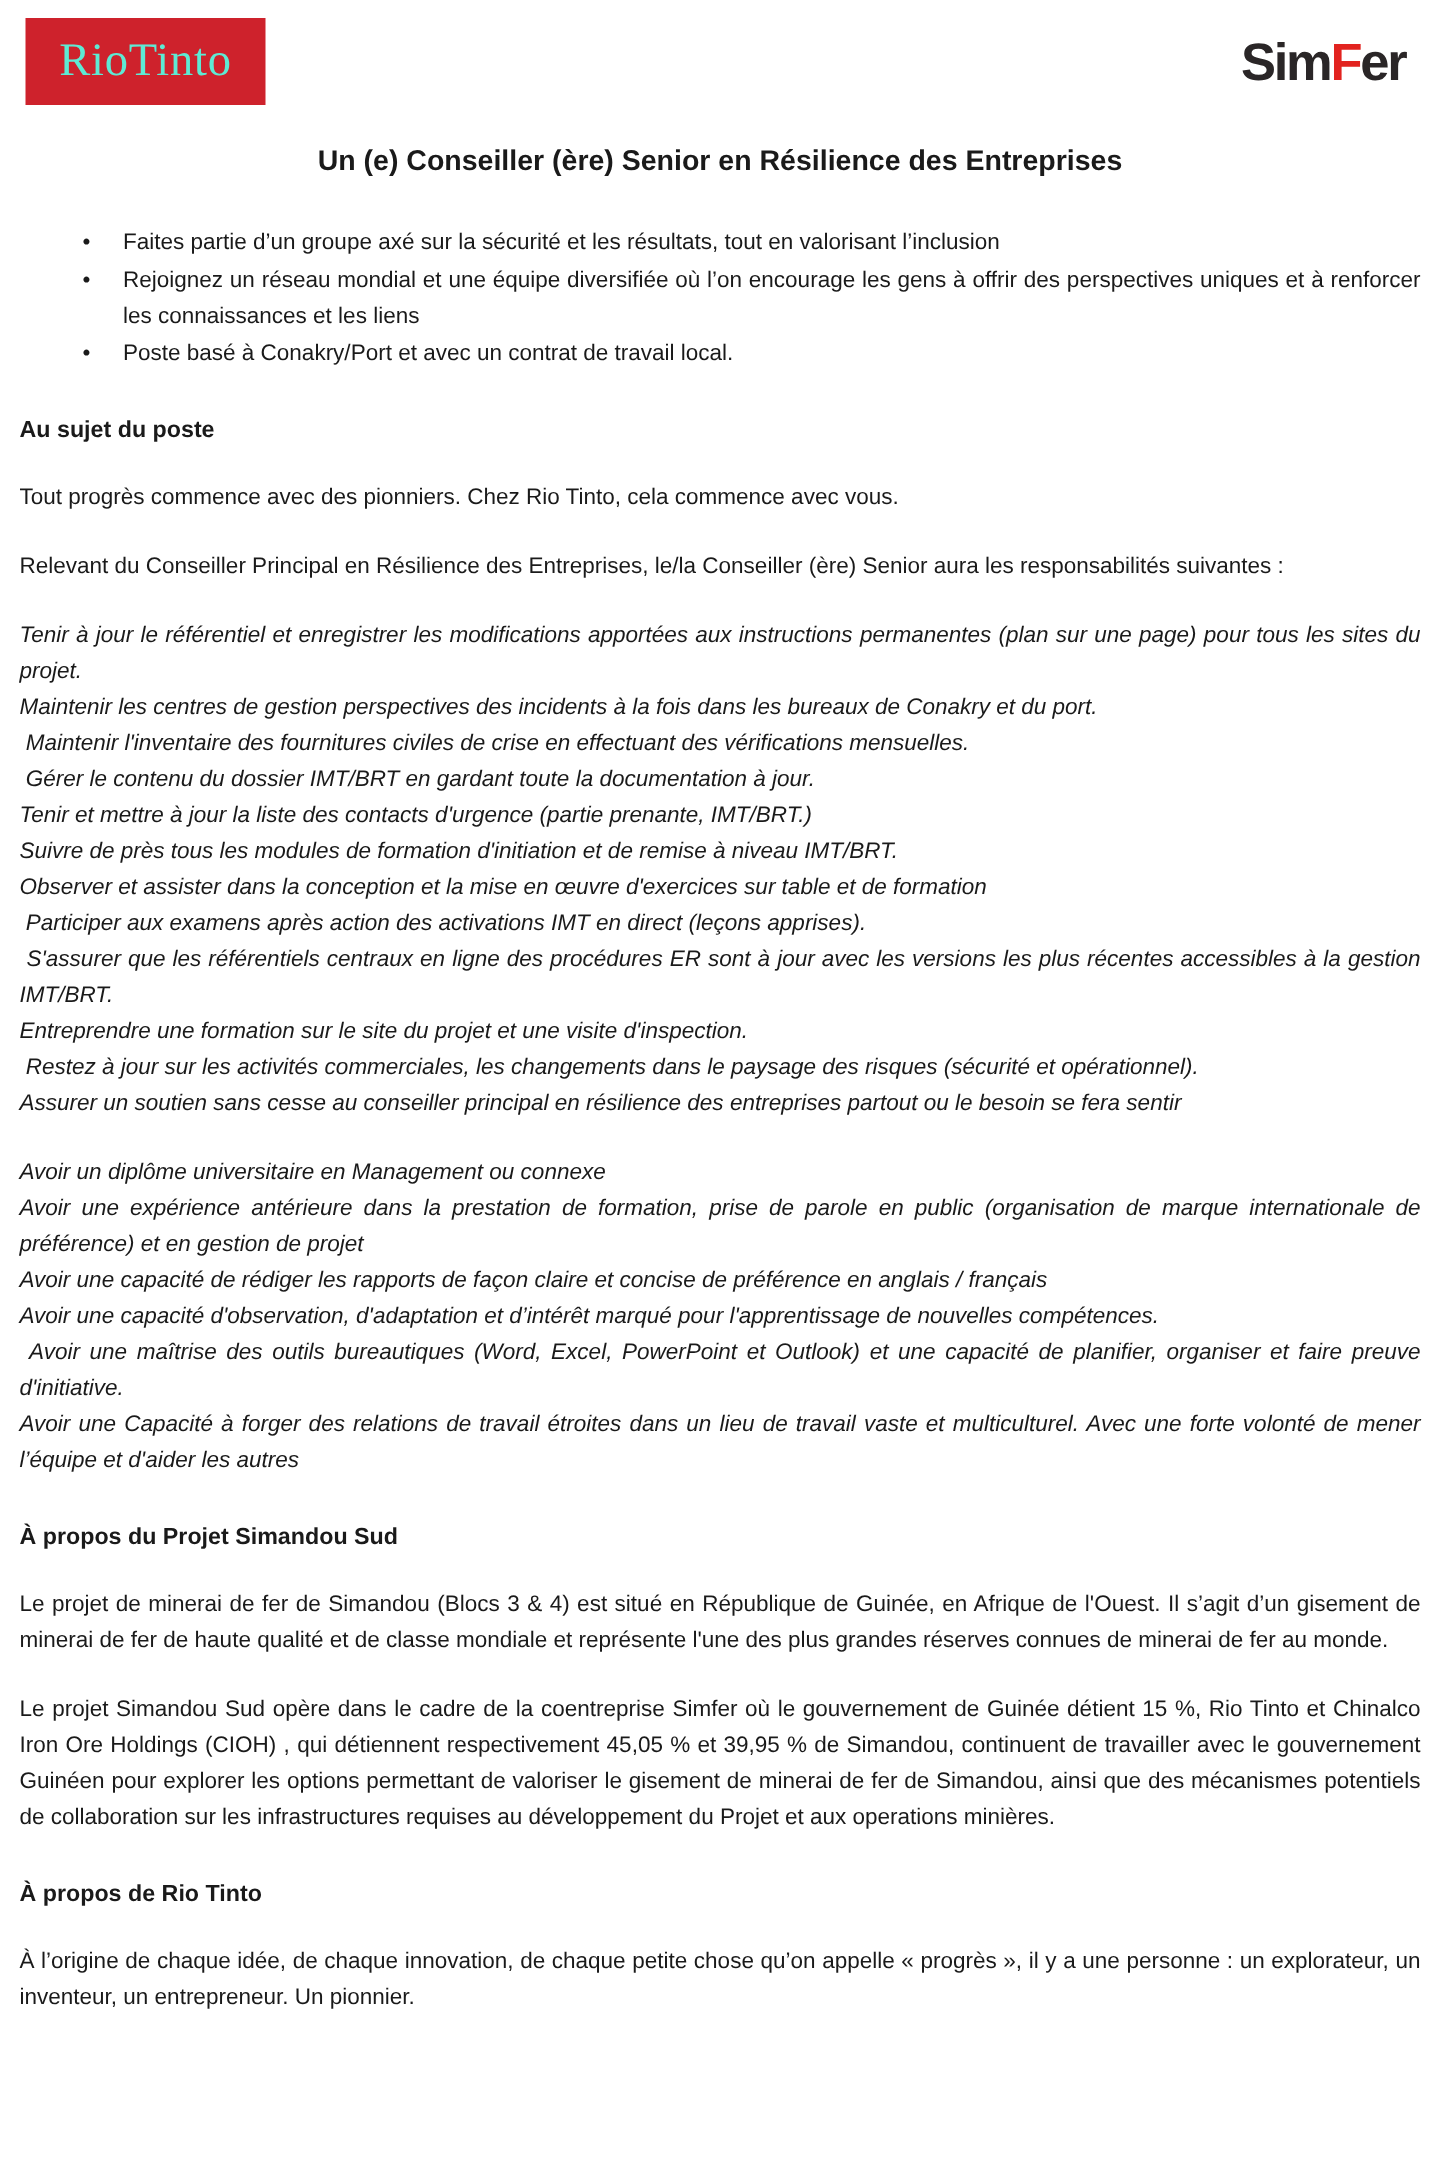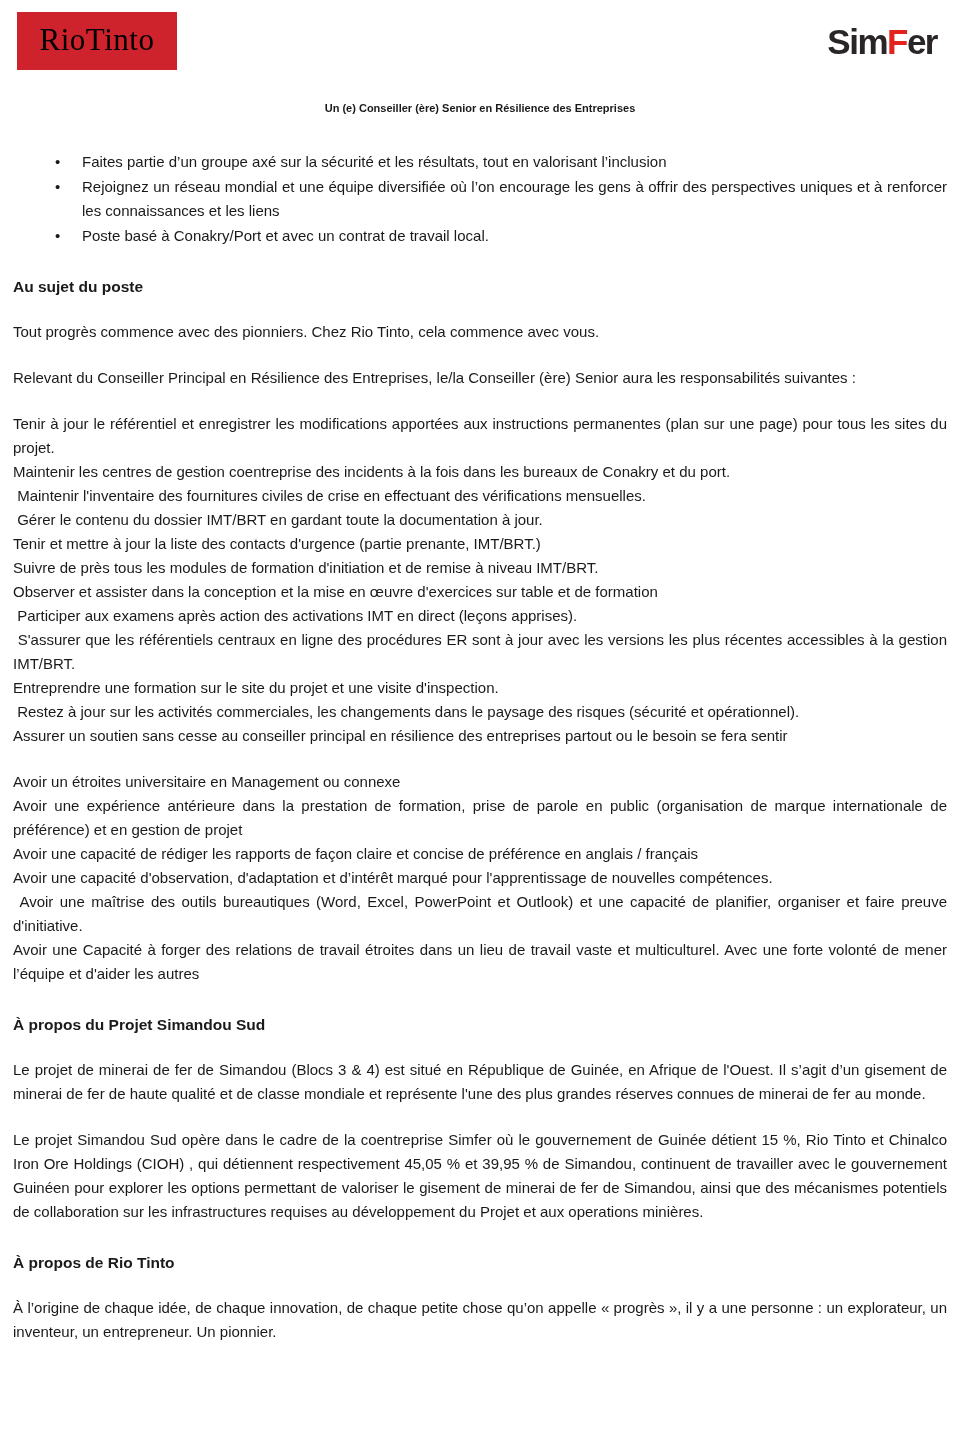--- a/index.html
+++ b/index.html
@@ -24,40 +24,40 @@
   }
   .rio-box {
     background: #ce222c;
     width: 160px;
     height: 58px;
     display: flex;
     align-items: center;
     justify-content: center;
   }
   .rio-text {
-    color: #000000;
+    color: #5eead4;
     font-family: "Liberation Serif", serif;
     font-size: 31px;
     letter-spacing: 0.5px;
     line-height: 1;
     padding-bottom: 3px;
   }
   .simfer {
     font-weight: bold;
     font-size: 35px;
     letter-spacing: -1.5px;
     line-height: 1;
     color: #2a2627;
     margin-top: 12px;
     margin-right: 6px;
   }
   .simfer .simfer-f { color: #e2231f; }
   .title {
     text-align: center;
-    font-size: 11px;
+    font-size: 19px;
     font-weight: bold;
     margin: 26px 0 0 0;
     line-height: 24px;
   }
   ul.bullets {
     list-style: none;
     margin: 30px 0 0 0;
     padding: 0;
   }
   ul.bullets li {
@@ -75,21 +75,21 @@
   h2.h {
     font-size: 15.5px;
     font-weight: bold;
     margin: 27px 0 21px 0;
     line-height: 24px;
   }
   p.para {
     margin: 0 0 22px 0;
     text-align: justify;
   }
-  .lines { margin: 0 0 22px 0; }
+  .lines { margin: 0 0 22px 0; font-style: italic; }
   .lines p {
     margin: 0;
     text-align: justify;
   }
 </style>
 </head>
 <body>
 
 <div class="page">
 
@@ -107,36 +107,36 @@
     <li>Rejoignez un réseau mondial et une équipe diversifiée où l’on encourage les gens à offrir des perspectives uniques et à renforcer les connaissances et les liens</li>
     <li>Poste basé à Conakry/Port et avec un contrat de travail local.</li>
   </ul>
 
   <h2 class="h">Au sujet du poste</h2>
   <p class="para">Tout progrès commence avec des pionniers. Chez Rio Tinto, cela commence avec vous.</p>
   <p class="para">Relevant du Conseiller Principal en Résilience des Entreprises, le/la Conseiller (ère) Senior aura les responsabilités suivantes :</p>
 
   <div class="lines">
     <p>Tenir à jour le référentiel et enregistrer les modifications apportées aux instructions permanentes (plan sur une page) pour tous les sites du projet.</p>
-    <p>Maintenir les centres de gestion coentreprise des incidents à la fois dans les bureaux de Conakry et du port.</p>
+    <p>Maintenir les centres de gestion perspectives des incidents à la fois dans les bureaux de Conakry et du port.</p>
     <p>&nbsp;Maintenir l'inventaire des fournitures civiles de crise en effectuant des vérifications mensuelles.</p>
     <p>&nbsp;Gérer le contenu du dossier IMT/BRT en gardant toute la documentation à jour.</p>
     <p>Tenir et mettre à jour la liste des contacts d'urgence (partie prenante, IMT/BRT.)</p>
     <p>Suivre de près tous les modules de formation d'initiation et de remise à niveau IMT/BRT.</p>
     <p>Observer et assister dans la conception et la mise en œuvre d'exercices sur table et de formation</p>
     <p>&nbsp;Participer aux examens après action des activations IMT en direct (leçons apprises).</p>
     <p>&nbsp;S'assurer que les référentiels centraux en ligne des procédures ER sont à jour avec les versions les plus récentes accessibles à la gestion IMT/BRT.</p>
     <p>Entreprendre une formation sur le site du projet et une visite d'inspection.</p>
     <p>&nbsp;Restez à jour sur les activités commerciales, les changements dans le paysage des risques (sécurité et opérationnel).</p>
     <p>Assurer un soutien sans cesse au conseiller principal en résilience des entreprises partout ou le besoin se fera sentir</p>
   </div>
 
 
   <div class="lines">
-    <p>Avoir un étroites universitaire en Management ou connexe</p>
+    <p>Avoir un diplôme universitaire en Management ou connexe</p>
     <p>Avoir une expérience antérieure dans la prestation de formation, prise de parole en public (organisation de marque internationale de préférence) et en gestion de projet</p>
     <p>Avoir une capacité de rédiger les rapports de façon claire et concise de préférence en anglais / français</p>
     <p>Avoir une capacité d'observation, d'adaptation et d’intérêt marqué pour l'apprentissage de nouvelles compétences.</p>
     <p>&nbsp;Avoir une maîtrise des outils bureautiques (Word, Excel, PowerPoint et Outlook) et une capacité de planifier, organiser et faire preuve d'initiative.</p>
     <p>Avoir une Capacité à forger des relations de travail étroites dans un lieu de travail vaste et multiculturel. Avec une forte volonté de mener l’équipe et d'aider les autres</p>
   </div>
 
   <h2 class="h">À propos du Projet Simandou Sud</h2>
   <p class="para">Le projet de minerai de fer de Simandou (Blocs 3 &amp; 4) est situé en République de Guinée, en Afrique de l'Ouest. Il s’agit d’un gisement de minerai de fer de haute qualité et de classe mondiale et représente l'une des plus grandes réserves connues de minerai de fer au monde.</p>
   <p class="para">Le projet Simandou Sud opère dans le cadre de la coentreprise Simfer où le gouvernement de Guinée détient 15 %, Rio Tinto et Chinalco Iron Ore Holdings (CIOH) , qui détiennent respectivement 45,05 % et 39,95 % de Simandou, continuent de travailler avec le gouvernement Guinéen pour explorer les options permettant de valoriser le gisement de minerai de fer de Simandou, ainsi que des mécanismes potentiels de collaboration sur les infrastructures requises au développement du Projet et aux operations minières.</p>

